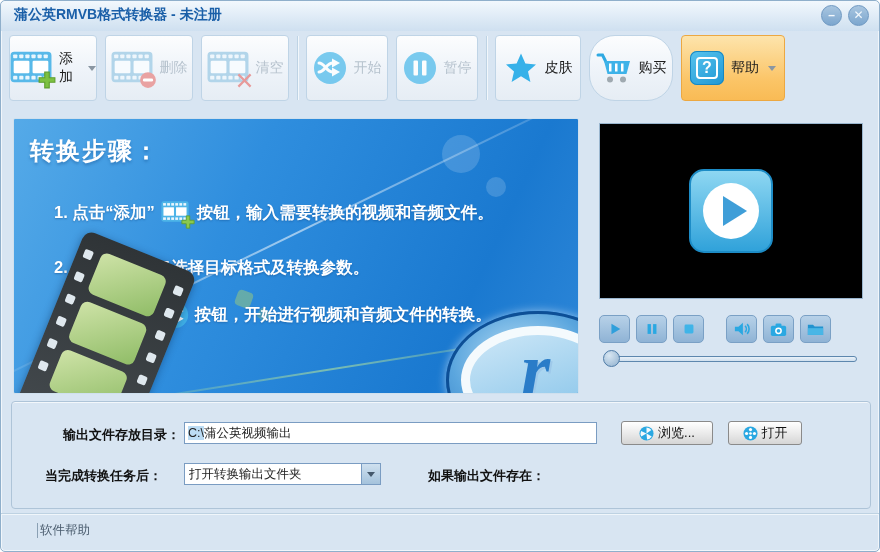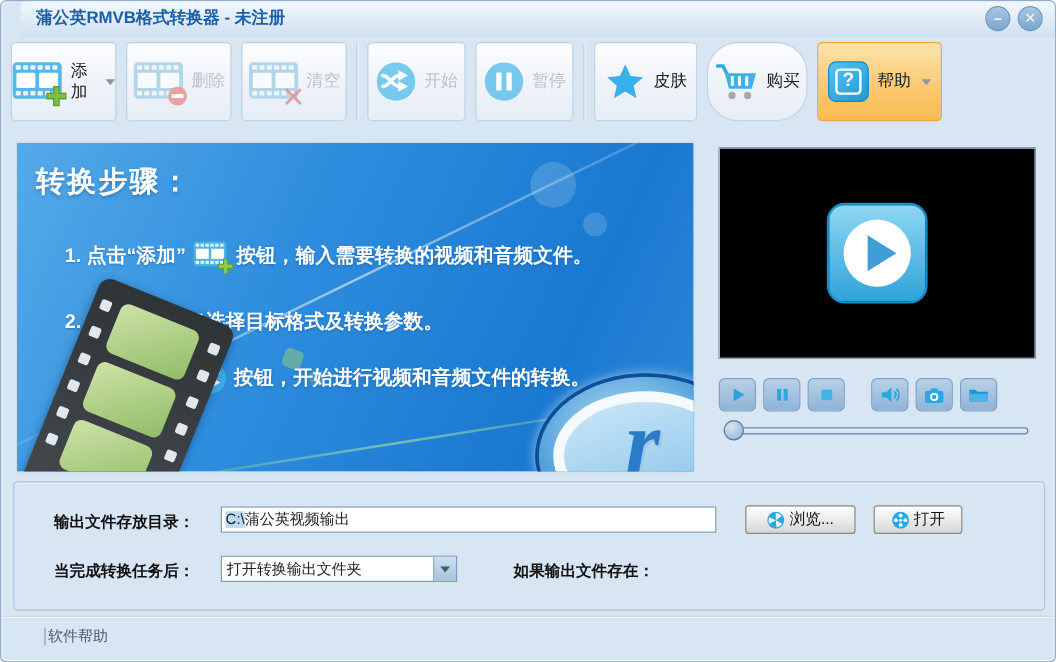--- a/index.html
+++ b/index.html
@@ -1,18 +1,18 @@
 <!DOCTYPE html>
 <html><head>
 <meta charset="utf-8">
 <style>
   html,body{margin:0;padding:0;background:#fff;font-family:"Liberation Sans","DejaVu Sans",sans-serif;}
   .window{position:relative;width:880px;height:552px;background:#d8e5f2;border:1px solid #8fafcb;border-radius:5px;box-sizing:border-box;overflow:hidden;box-shadow:inset 0 0 0 1px rgba(255,255,255,.65);}
   
-  .titlebar{position:absolute;left:16px;top:0;right:0;height:30px;background:linear-gradient(#f2f8fd,#d9e7f4 70%,#cfe0f0);border-radius:5px 5px 0 0;}
+  .titlebar{position:absolute;left:0;top:0;right:0;height:30px;background:linear-gradient(#f2f8fd,#d9e7f4 70%,#cfe0f0);border-radius:5px 5px 0 0;}
   .title{position:absolute;left:13px;top:5px;font-size:14px;font-weight:bold;color:#1a5fa8;}
   .winbtns{position:absolute;right:10px;top:4px;display:flex;gap:6px;}
   .winbtn{width:21px;height:21px;border-radius:50%;background:linear-gradient(#a9c6e0,#7ca6ce);border:1px solid #6d97c0;color:#f4f9fd;font-size:12px;line-height:19px;text-align:center;box-sizing:border-box;cursor:pointer;font-weight:bold;}
   
   .toolbar{position:absolute;left:8px;top:32px;right:8px;height:70px;display:flex;align-items:center;gap:8px;}
   .tbtn{height:66px;border:1px solid #bfd4e6;border-radius:4px;background:linear-gradient(#fcfdfe,#eef3f9 55%,#e6edf4);display:flex;align-items:center;justify-content:center;gap:7px;font-size:14px;color:#1c1c1c;box-sizing:border-box;cursor:pointer;}
   .tbtn.disabled{color:#b7c3ce;cursor:default;}
   .tbtn .iconwrap{position:relative;width:42px;height:34px;}
   .tbtn.w88{width:88px;} .tbtn.w82{width:82px;} .tbtn.w86{width:86px;} .tbtn.w84{width:84px;border-radius:26px;} .tbtn.w104{width:104px;}
   .tbtn.help{background:linear-gradient(#fde4ac,#fbc466 70%,#f9bb55);border-color:#eca842;}
@@ -347,21 +347,21 @@
           <path d="M1 7 h18 v8 h-18 z" fill="#49b6e6"></path>
         </svg>
     </div>
   </div>
 
   <div class="seek">
     <div class="thumb"></div>
   </div>
 
   <div class="groupbox">
-    <div class="glabel" style="left:33px;top:24px;">输出文件存放目录：</div>
+    <div class="glabel" style="left:51px;top:24px;">输出文件存放目录：</div>
     <div class="textbox">
       <span class="sel">C:\</span><span>蒲公英视频输出</span>
     </div>
     <div class="sbtn" style="left:609px;top:19px;width:92px;">
       <svg width="15" height="15" viewBox="0 0 16 16">
         <circle cx="8" cy="8" r="7.5" fill="#2aa8e2"></circle>
         <g fill="#fff" opacity=".95">
             <path d="M8 8 L8 1.5 A6.5 6.5 0 0 1 13.2 4.3 Z"></path>
             <path d="M8 8 L8 1.5 A6.5 6.5 0 0 1 13.2 4.3 Z" transform="rotate(120 8 8)"></path>
             <path d="M8 8 L8 1.5 A6.5 6.5 0 0 1 13.2 4.3 Z" transform="rotate(240 8 8)"></path>

